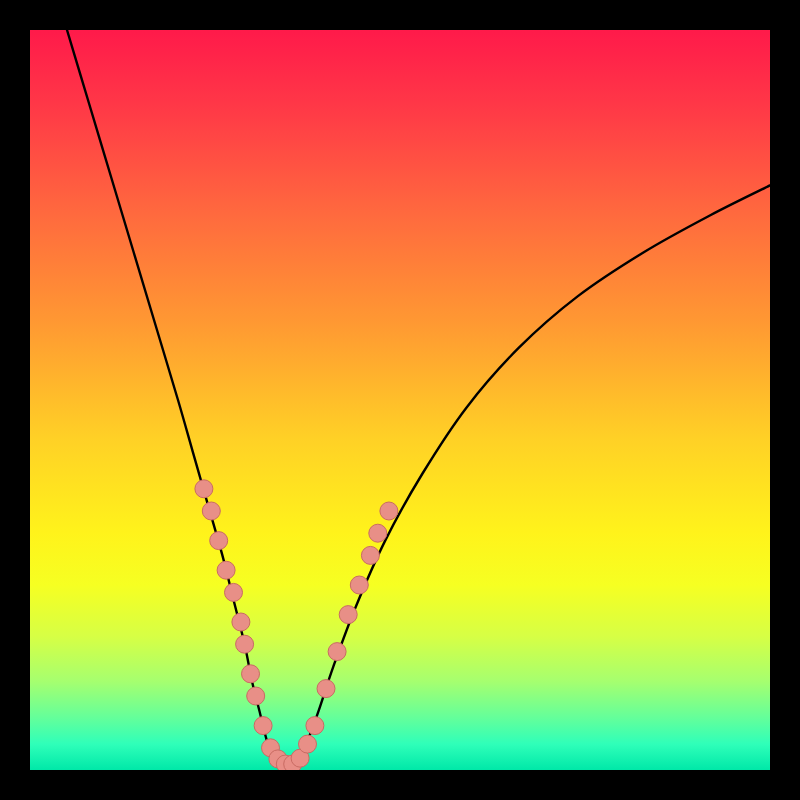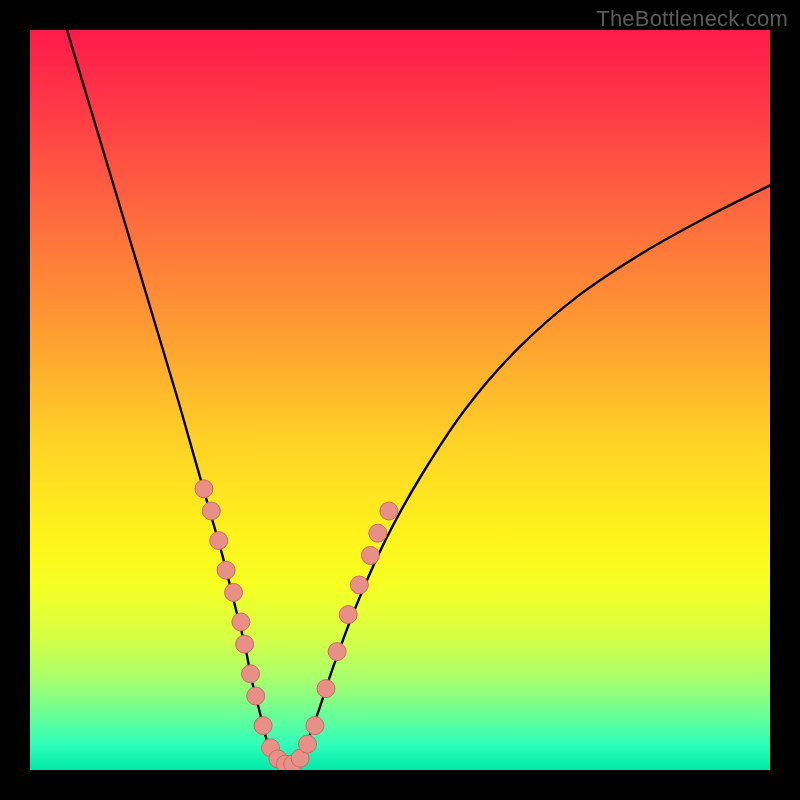--- a/index.html
+++ b/index.html
@@ -95,14 +95,13 @@
           <circle cx="296" cy="658.6" r="9" fill="#e88f87" stroke="#c96b63" stroke-width="1"></circle>
           <circle cx="307.09999999999997" cy="621.6" r="9" fill="#e88f87" stroke="#c96b63" stroke-width="1"></circle>
           <circle cx="318.2" cy="584.6" r="9" fill="#e88f87" stroke="#c96b63" stroke-width="1"></circle>
           <circle cx="329.3" cy="555" r="9" fill="#e88f87" stroke="#c96b63" stroke-width="1"></circle>
           <circle cx="340.40000000000003" cy="525.4" r="9" fill="#e88f87" stroke="#c96b63" stroke-width="1"></circle>
           <circle cx="347.79999999999995" cy="503.2" r="9" fill="#e88f87" stroke="#c96b63" stroke-width="1"></circle>
           <circle cx="358.9" cy="481" r="9" fill="#e88f87" stroke="#c96b63" stroke-width="1"></circle>
         </g>
     </svg>
   </div>
-  <div class="watermark">TheBottleneck.com</div>
 </div>
 
 </body></html>

